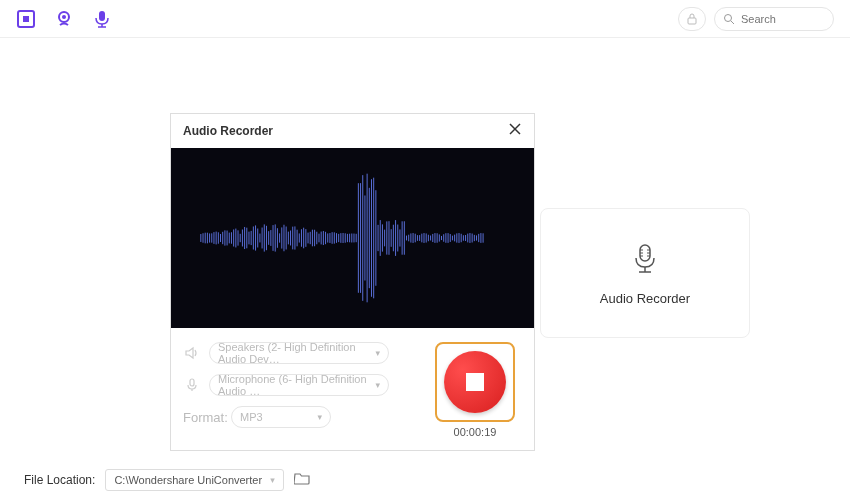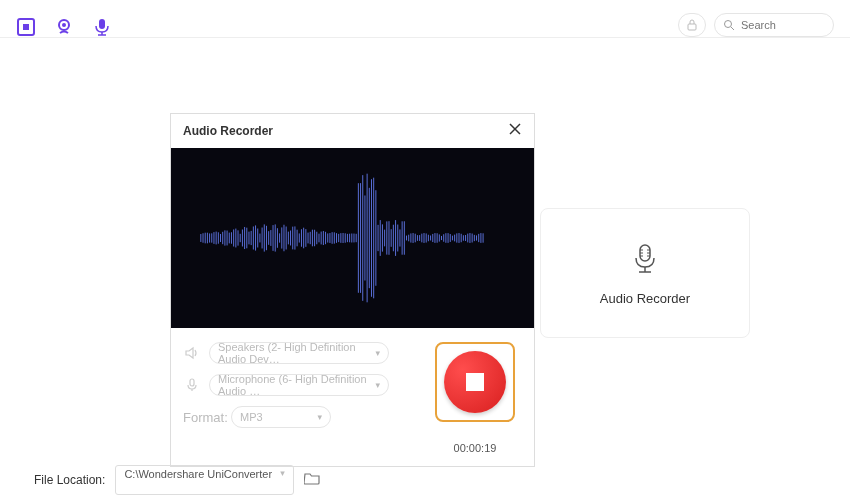--- a/index.html
+++ b/index.html
@@ -1,18 +1,18 @@
 <!DOCTYPE html>
 <html><head>
 <meta charset="utf-8">
 <style>
 * { box-sizing: border-box; margin: 0; padding: 0; font-family: -apple-system, BlinkMacSystemFont, "Segoe UI", Arial, sans-serif; }
 html, body { width: 850px; height: 500px; background: #fff; overflow: hidden; }
 
-.topbar { height: 38px; border-bottom: 1px solid #eee; display: flex; align-items: flex-end; padding: 0 16px; }
+.topbar { height: 38px; border-bottom: 1px solid #eee; display: flex; align-items: center; padding: 8px 16px; }
 .tb-left { display: flex; gap: 18px; }
 .tb-icon { width: 20px; height: 20px; display: flex; align-items: center; justify-content: center; cursor: pointer; }
 .tb-right { margin-left: auto; display: flex; align-items: center; gap: 8px; }
 .lock-btn { width: 28px; height: 24px; border: 1px solid #e5e5e5; border-radius: 12px; display: flex; align-items: center; justify-content: center; cursor: pointer; }
 .search-box { width: 120px; height: 24px; border: 1px solid #e5e5e5; border-radius: 12px; display: flex; align-items: center; padding: 0 8px; gap: 6px; }
 .search-box input { border: none; outline: none; font-size: 11px; width: 80px; color: #999; }
 
 .main { position: relative; height: calc(100% - 38px - 40px); }
 
 .card-behind { position: absolute; left: 540px; top: 170px; width: 210px; height: 130px; border: 1px solid #eee; border-radius: 8px; display: flex; flex-direction: column; align-items: center; justify-content: center; gap: 14px; }
@@ -32,25 +32,25 @@
 .row-icon { width: 18px; color: #ccc; display:flex; align-items:center; justify-content:center;}
 .row-label { font-size: 13px; color: #bbb; width: 40px; }
 .select { flex: 1; height: 22px; border: 1px solid #e5e5e5; border-radius: 11px; padding: 0 8px; display: flex; align-items: center; justify-content: space-between; font-size: 11px; color: #bbb; cursor: pointer; max-width: 180px;}
 .select.small { max-width: 100px; }
 .chev { font-size: 9px; color: #bbb; }
 
 .controls-right { width: 94px; display:flex; flex-direction:column; align-items:center; }
 .stop-wrap { width: 80px; height: 80px; border: 2px solid #E8A23A; border-radius: 8px; display:flex; align-items:center; justify-content:center; cursor:pointer; }
 .stop-btn { width: 62px; height: 62px; border-radius: 50%; background: radial-gradient(circle at 30% 30%, #ff4d4d, #d81f1f); display:flex; align-items:center; justify-content:center; box-shadow: 0 2px 4px rgba(0,0,0,.2);}
 .stop-btn .square { width: 18px; height: 18px; background: #fff; }
-.timer { font-size: 11px; color: #555; margin-top: 20px; }
-
-.footer { position: absolute; bottom: 0; left: 18px; right: 0; height: 40px; display: flex; align-items: center; padding: 0 16px; gap: 10px; }
+.timer { font-size: 11px; color: #555; margin-top: 4px; }
+
+.footer { position: absolute; bottom: 0; left: 8px; right: 0; height: 40px; display: flex; align-items: center; padding: 0 16px; gap: 10px; }
 .footer-label { font-size: 12px; color: #333; }
-.path-select { height: 30px; border: 1px solid #ddd; border-radius: 3px; padding: 2px 8px; display: flex; align-items: flex-start; gap: 8px; font-size: 11px; color: #555; cursor:pointer;}
+.path-select { height: 22px; border: 1px solid #ddd; border-radius: 3px; padding: 2px 8px; display: flex; align-items: center; gap: 8px; font-size: 11px; color: #555; cursor:pointer;}
 .folder-btn { cursor:pointer; color:#666; }
 </style>
 </head>
 <body>
 
 <div class="topbar">
   <div class="tb-left">
     <div class="tb-icon">
       <svg width="20" height="20" viewBox="0 0 20 20">
           <rect x="2" y="2" width="16" height="16" rx="2" fill="none" stroke="#6B3FE8" stroke-width="2"></rect>

